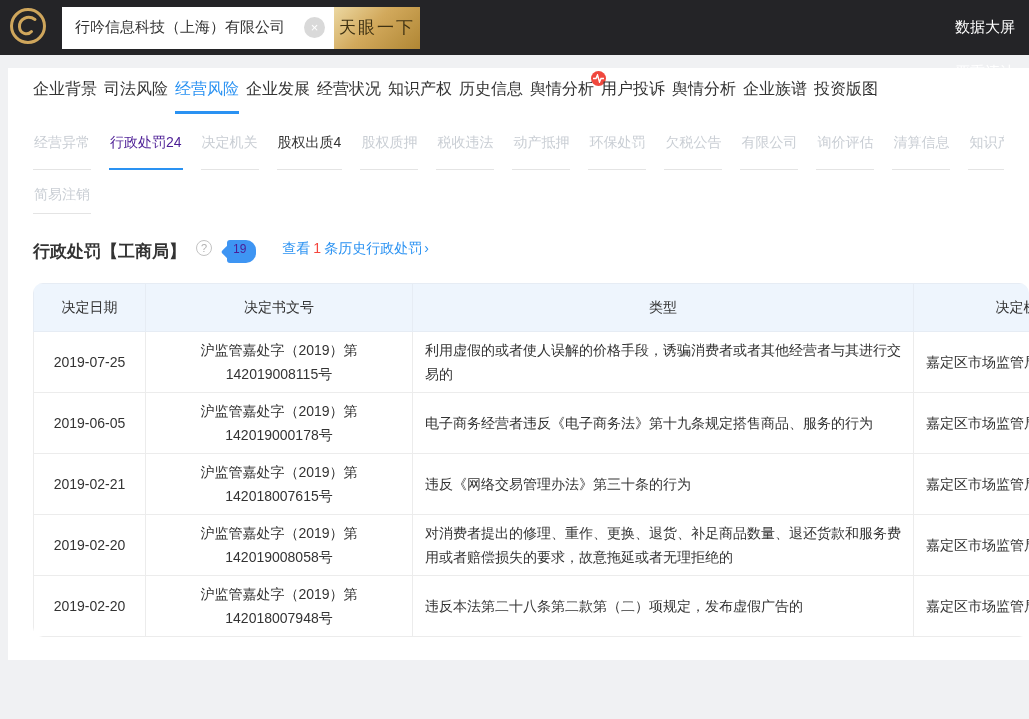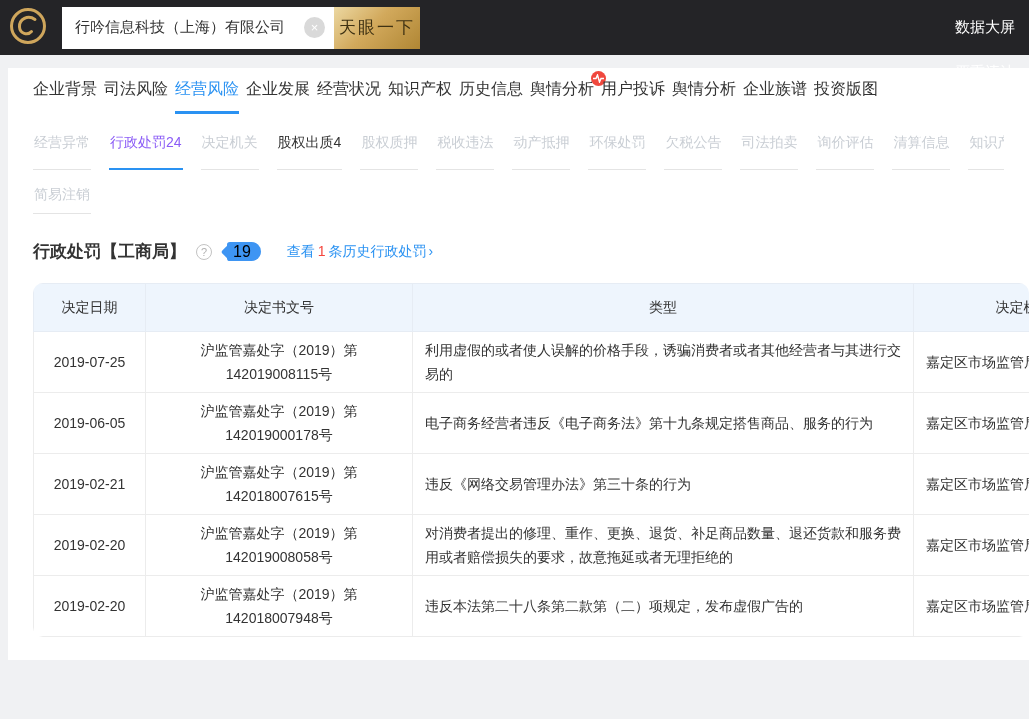--- a/index.html
+++ b/index.html
@@ -43,27 +43,27 @@
   .main-tabs { display:flex; gap:7px; padding:0 25px; height:46px; white-space:nowrap; overflow:hidden; }
   .tab { height:46px; display:flex; align-items:center; font-size:16px; color:#333; cursor:pointer; border-bottom:3px solid transparent; position:relative; flex:none; }
   .tab.active { color:#2a92f2; border-bottom-color:#2a92f2; }
   .tab-badge { position:absolute; top:3px; right:-12px; width:15px; height:15px; background:#f0483e; border-radius:50%; display:flex; align-items:center; justify-content:center; }
 
   .sub-tabs { padding:20px 25px 0; }
   .sub-row { display:flex; gap:18px; white-space:nowrap; overflow:hidden; }
   .sub-row + .sub-row { margin-top:16px; }
   .sub-tab { flex:none; font-size:14px; color:#c9ced4; padding:0 1px 9px; border-bottom:1px solid #e4e4e4; cursor:pointer; }
   .sub-tab.normal { color:#333; }
-  .sub-tab.active { color:#8b5cf6; border-bottom:2px solid #2a92f2; padding-bottom:16px; }
-
-  
-  .section-head { display:flex; align-items:center; margin:26px 25px 0; }
+  .sub-tab.active { color:#4c1d95; border-bottom:2px solid #2a92f2; padding-bottom:16px; }
+
+  
+  .section-head { display:flex; margin:26px 25px 0; }
   .section-head h2 { font-size:17px; font-weight:700; color:#333; }
   .help-icon { margin-left:10px; width:16px; height:16px; border:1px solid #c3c3c3; border-radius:50%; color:#b2b2b2; font-size:11px; display:inline-flex; align-items:center; justify-content:center; cursor:pointer; }
-  .count-tag { position:relative; margin-left:15px; background:#3e95f3; color:#000000; font-size:16px; line-height:19px; padding:0 10px 0 6px; border-radius:3px 10px 10px 3px; }
+  .count-tag { position:relative; margin-left:15px; background:#3e95f3; color:#4c1d95; font-size:12px; line-height:19px; padding:0 10px 0 6px; border-radius:3px 10px 10px 3px; }
   .count-tag::before { content:""; position:absolute; left:-4px; top:50%; width:10px; height:10px; background:#3e95f3; transform:translateY(-50%) rotate(45deg); border-radius:2px; }
   .history-link { margin-left:26px; font-size:14px; color:#2a92f2; }
   .history-link .red { font-style:normal; color:#f5453d; margin:0 3px; }
   .history-link .arr { margin-left:2px; }
 
   
   .table-wrap { margin:20px 0 0 25px; overflow:hidden;border-radius:10px; }
   table { border-collapse:collapse; table-layout:fixed; width:1100px; font-size:14px; }
   col.c1{width:112px} col.c2{width:267px} col.c3{width:501px} col.c4{width:220px}
   thead th { background:#eef5fd; height:48px; font-weight:400; color:#333; border:1px solid #e6ecf4; text-align:center; }
@@ -132,21 +132,21 @@
       <div class="sub-row">
         <span class="sub-tab">经营异常</span>
         <span class="sub-tab active">行政处罚24</span>
         <span class="sub-tab">决定机关</span>
         <span class="sub-tab normal">股权出质4</span>
         <span class="sub-tab">股权质押</span>
         <span class="sub-tab">税收违法</span>
         <span class="sub-tab">动产抵押</span>
         <span class="sub-tab">环保处罚</span>
         <span class="sub-tab">欠税公告</span>
-        <span class="sub-tab">司法拍卖</span>
+        <span class="sub-tab">有限公司</span>
         <span class="sub-tab">询价评估</span>
         <span class="sub-tab">清算信息</span>
         <span class="sub-tab">知识产权出质</span>
 
       </div>
       <div class="sub-row">
         <span class="sub-tab">简易注销</span>
       </div>
     </div>
 

